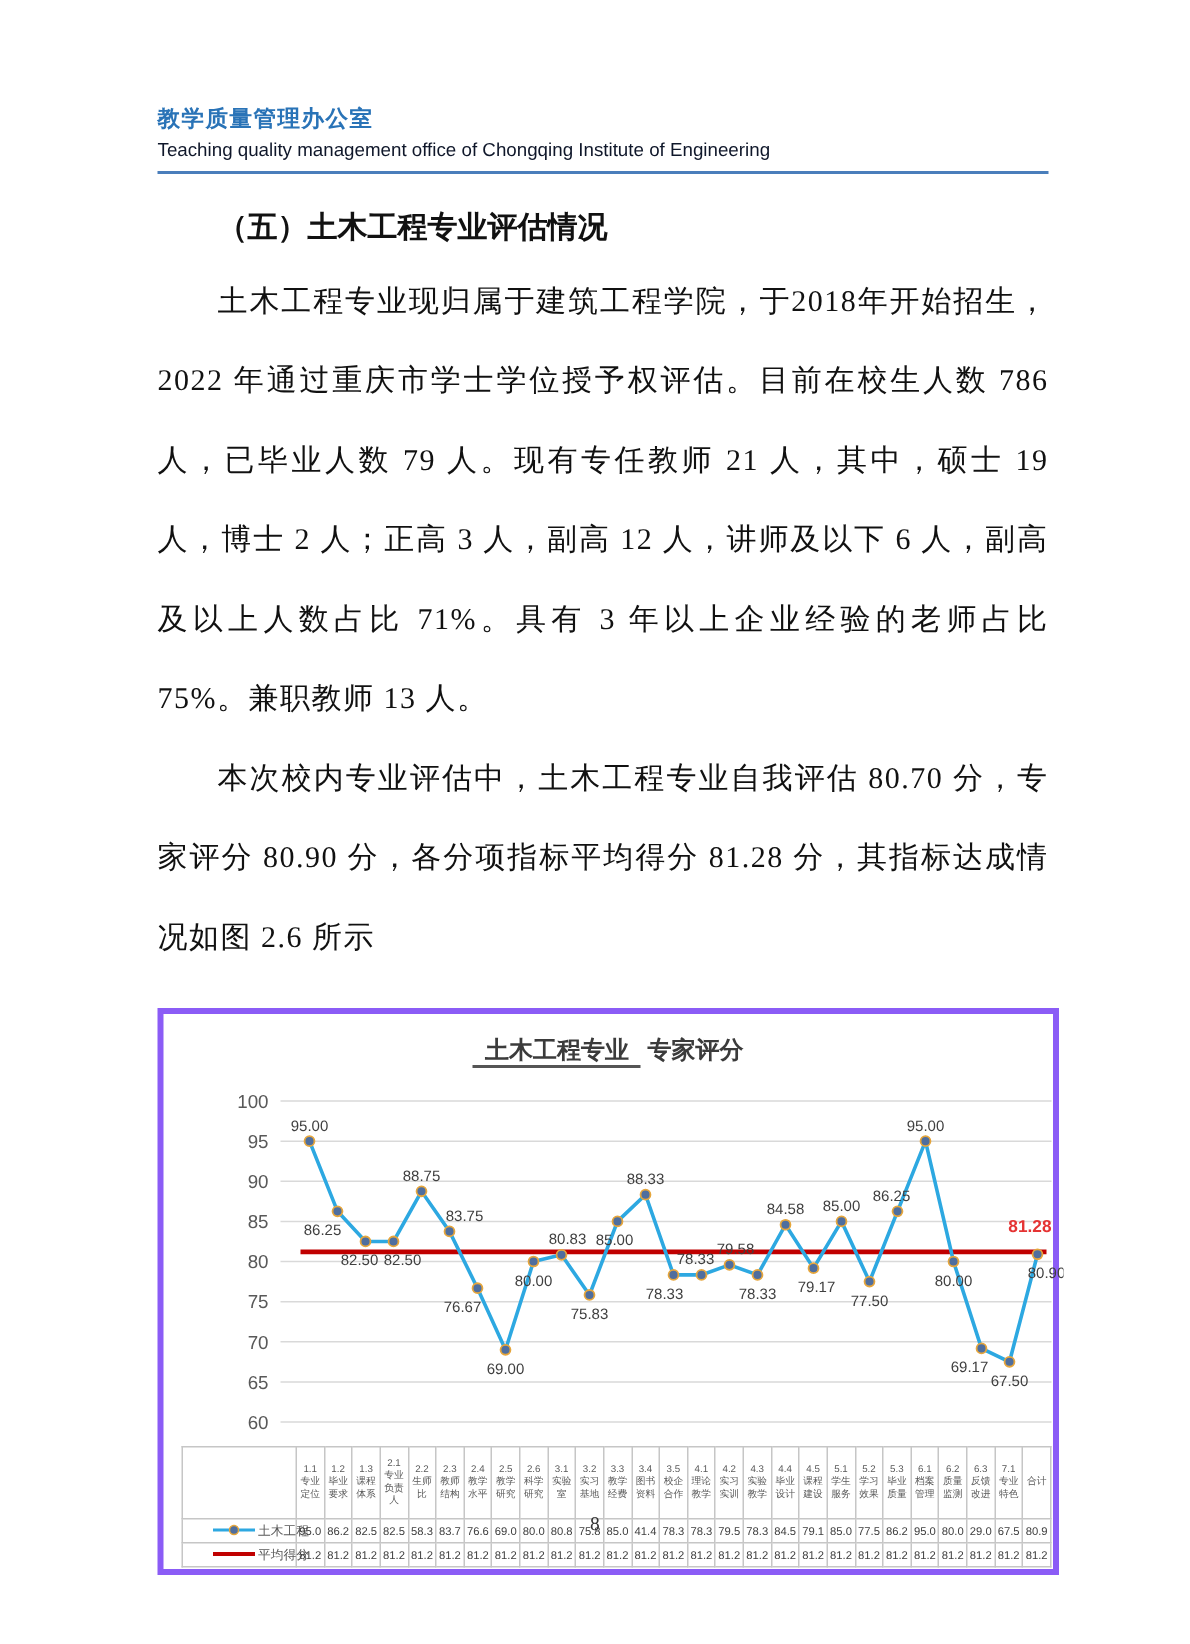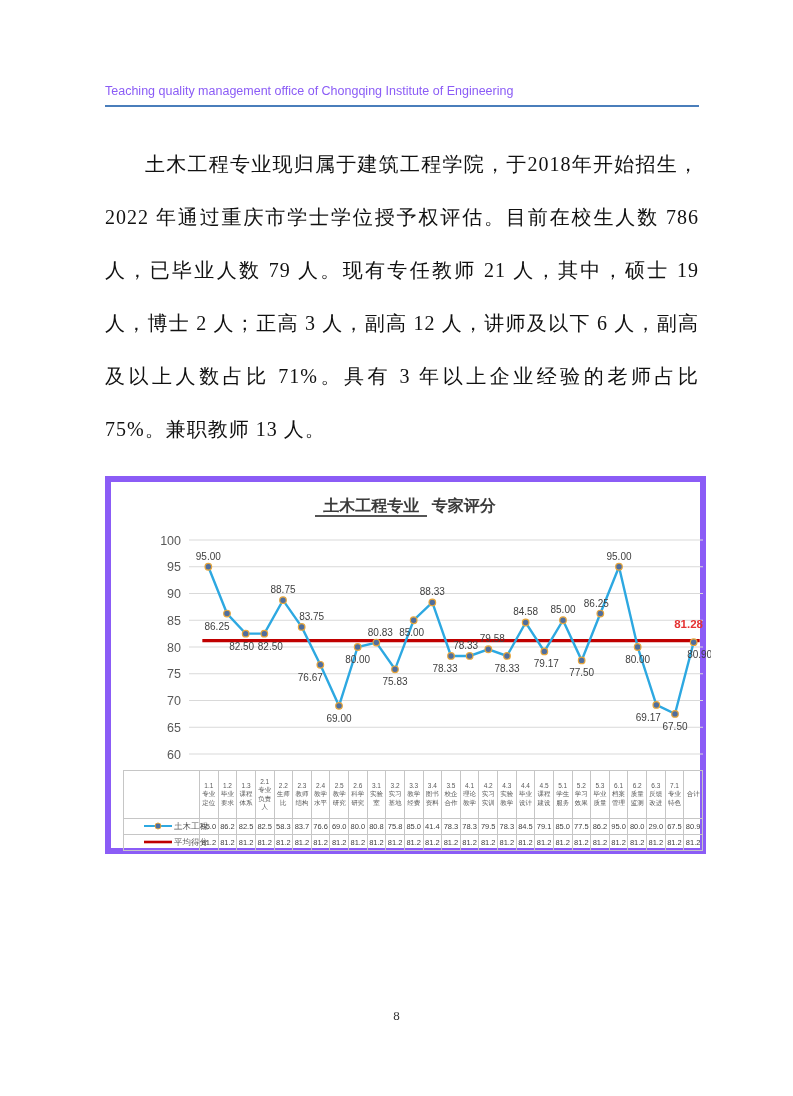--- a/index.html
+++ b/index.html
@@ -3,29 +3,29 @@
 <meta charset="utf-8">
 <style>
   * { margin:0; padding:0; box-sizing:border-box; }
   html,body { width:793px; height:1096px; background:#ffffff; }
   body { position:relative; font-family:"Liberation Serif","DejaVu Serif",serif; color:#1a1a1a; overflow:hidden; }
 
   .page-header { position:absolute; left:105px; top:70px; width:594px;
     border-bottom:2px solid #4a7ebb; padding-bottom:7px;
     font-family:"Liberation Sans","DejaVu Sans",sans-serif; }
   .hdr-title { font-size:15px; font-weight:bold; color:#2973b7; letter-spacing:1px; }
-  .hdr-sub   { font-size:12.5px; color:#8b5cf6; margin-top:14px; }
+  .hdr-sub   { font-size:12.5px; color:#0f172a; margin-top:4px; }
 
   .content { position:absolute; left:105px; top:138px; width:594px; }
   .section-heading { font-family:"Liberation Sans","DejaVu Sans",sans-serif;
     font-size:20px; font-weight:bold; color:#111; text-indent:2em; margin-bottom:10px; }
   .para { font-size:20px; line-height:53px; letter-spacing:1px; text-align:justify;
     text-align-last:left; text-indent:2em; color:#111; }
 
-  .chart-box { margin-top:20px; width:601px; height:378px; border:6px solid #8b5cf6;
+  .chart-box { margin-top:20px; width:601px; height:378px; border:4px solid #8b5cf6;
     position:relative; background:#fff; font-family:"Liberation Sans","DejaVu Sans",sans-serif; }
   .chart-title { position:absolute; top:14px; left:0; width:100%; text-align:center;
     font-size:16px; font-weight:bold; color:#3b3b3b; }
   .chart-title .und { border-bottom:2px solid #555; padding:0 8px 1px 8px; }
   #plot { position:absolute; left:0; top:44px; }
 
   table.dtab { position:absolute; left:12px; top:288px; width:580px;
     border-collapse:collapse; table-layout:fixed; }
   .dtab th, .dtab td { border:1px solid #c6c6c6; font-weight:normal; }
   .dtab th.corner { width:76px; }
@@ -39,25 +39,28 @@
     font-family:"Liberation Sans","DejaVu Sans",sans-serif;
     font-size:17.5px; font-weight:bold; color:#146cc2; letter-spacing:1px; }
 
   .page-number { position:absolute; left:0; top:1008px; width:100%; text-align:center;
     font-size:13px; color:#333; }
 </style>
 </head>
 <body>
 
 <header class="page-header">
+  <div class="hdr-title">教学质量管理办公室</div>
   <div class="hdr-sub">Teaching quality management office of Chongqing Institute of Engineering</div>
 </header>
 
 <main class="content">
+  <h2 class="section-heading">（五）土木工程专业评估情况</h2>
   <p class="para">土木工程专业现归属于建筑工程学院，于2018年开始招生，2022 年通过重庆市学士学位授予权评估。目前在校生人数 786 人，已毕业人数 79 人。现有专任教师 21 人，其中，硕士 19 人，博士 2 人；正高 3 人，副高 12 人，讲师及以下 6 人，副高及以上人数占比 71%。具有 3 年以上企业经验的老师占比 75%。兼职教师 13 人。</p>
+  <p class="para">本次校内专业评估中，土木工程专业自我评估 80.70 分，专家评分 80.90 分，各分项指标平均得分 81.28 分，其指标达成情况如图 2.6 所示</p>
 
   <figure class="chart-box">
     <div class="chart-title">
       <span class="und">土木工程专业</span>
       <span>专家评分</span>
     </div>
     <svg id="plot" width="600" height="244">
         <line x1="78" y1="14" x2="592" y2="14" stroke="#d9d9d9" stroke-width="1"></line>
         <text x="70" y="18.5" text-anchor="end" font-size="12.5" fill="#595959">100</text>
         <line x1="78" y1="40.75" x2="592" y2="40.75" stroke="#d9d9d9" stroke-width="1"></line>

